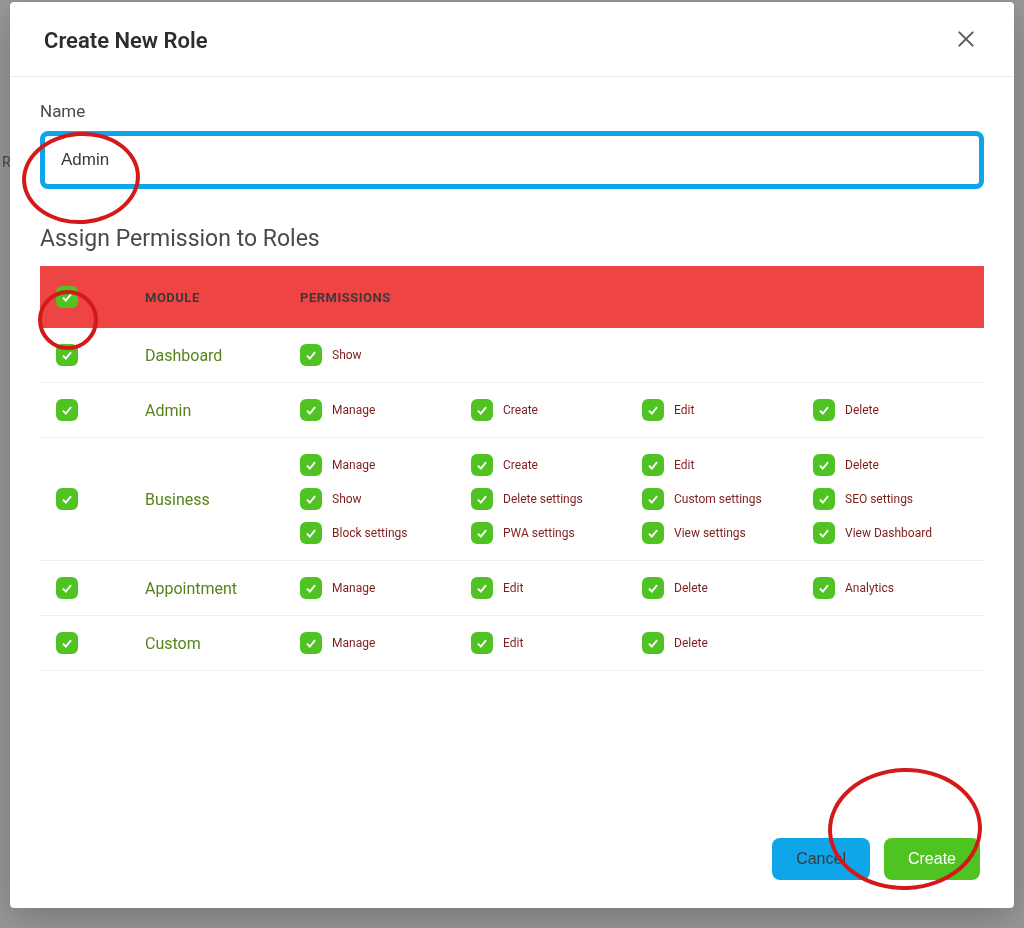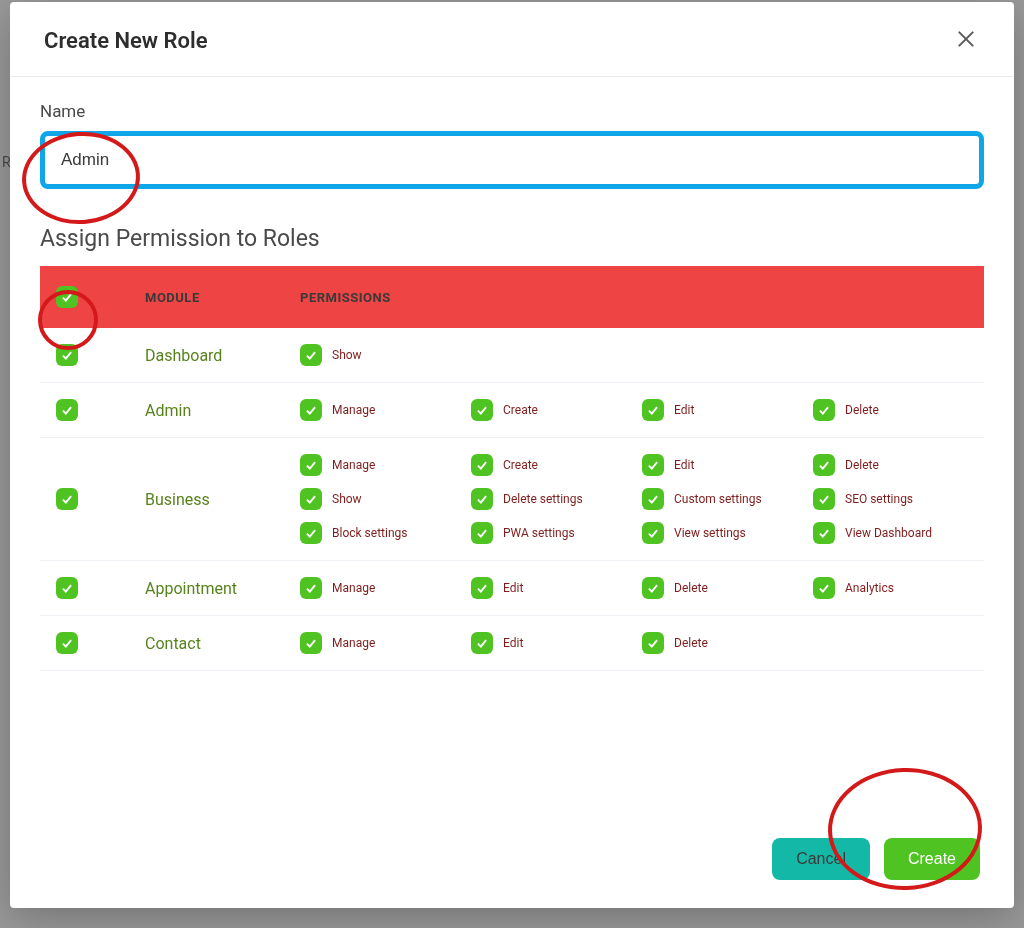--- a/index.html
+++ b/index.html
@@ -130,21 +130,21 @@
     gap: 14px;
   }
   .btn {
     padding: 12px 24px;
     font-size: 16px;
     border-radius: 8px;
     border: none;
     cursor: pointer;
   }
   .btn-cancel {
-    background: #14b8a6;
+    background: #0ea5e9;
     color: #3a3a3a;
   }
   .btn-create {
     background: #4fc321;
     color: #fff;
     font-weight: 500;
   }
   
   .anno {
     position: absolute;
@@ -410,21 +410,21 @@
                 </div>
               </div>
             </td>
           </tr>
           <tr>
             <td class="col-check"><span class="chk">
                 <svg viewBox="0 0 24 24">
                   <path d="M5 13 L10 18 L19 7"></path>
                 </svg>
               </span></td>
-            <td class="col-module">Contact</td>
+            <td class="col-module">Custom</td>
             <td>
               <div class="perm-grid">
                 <div class="perm-item">
                   <span class="chk">
                     <svg viewBox="0 0 24 24">
                       <path d="M5 13 L10 18 L19 7"></path>
                     </svg>
                   </span>
                   <span>Manage</span>
                 </div>

